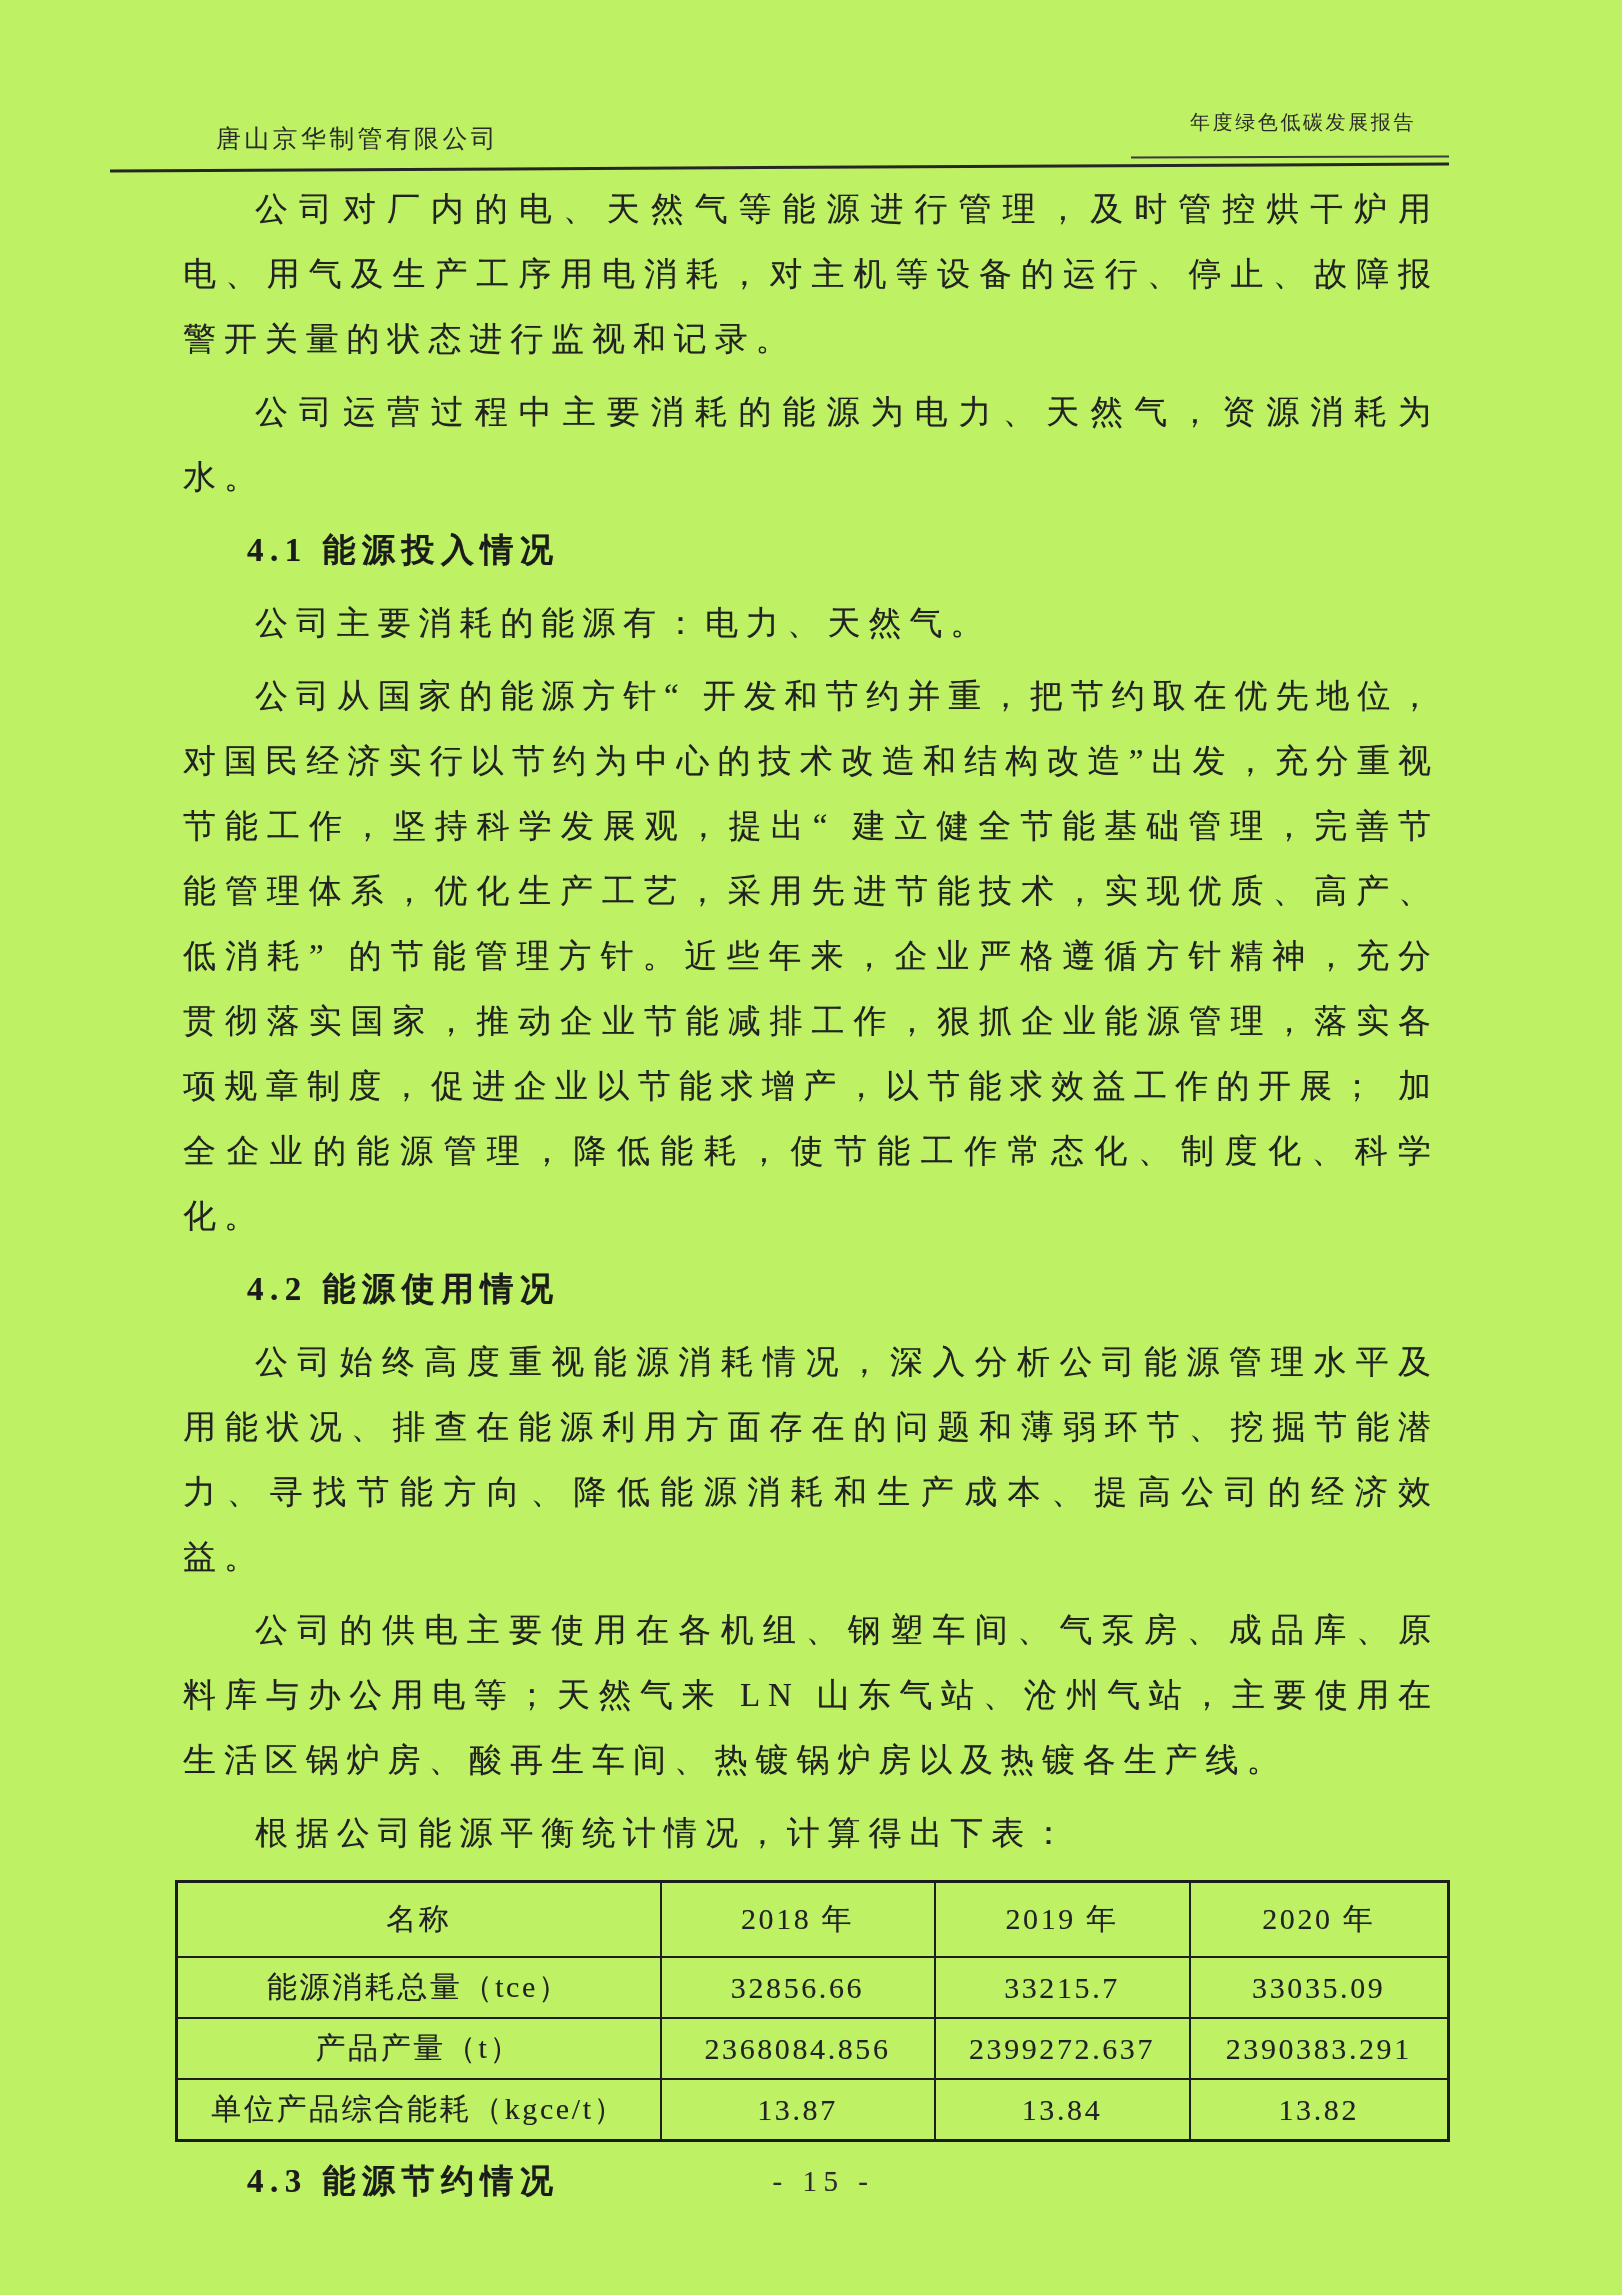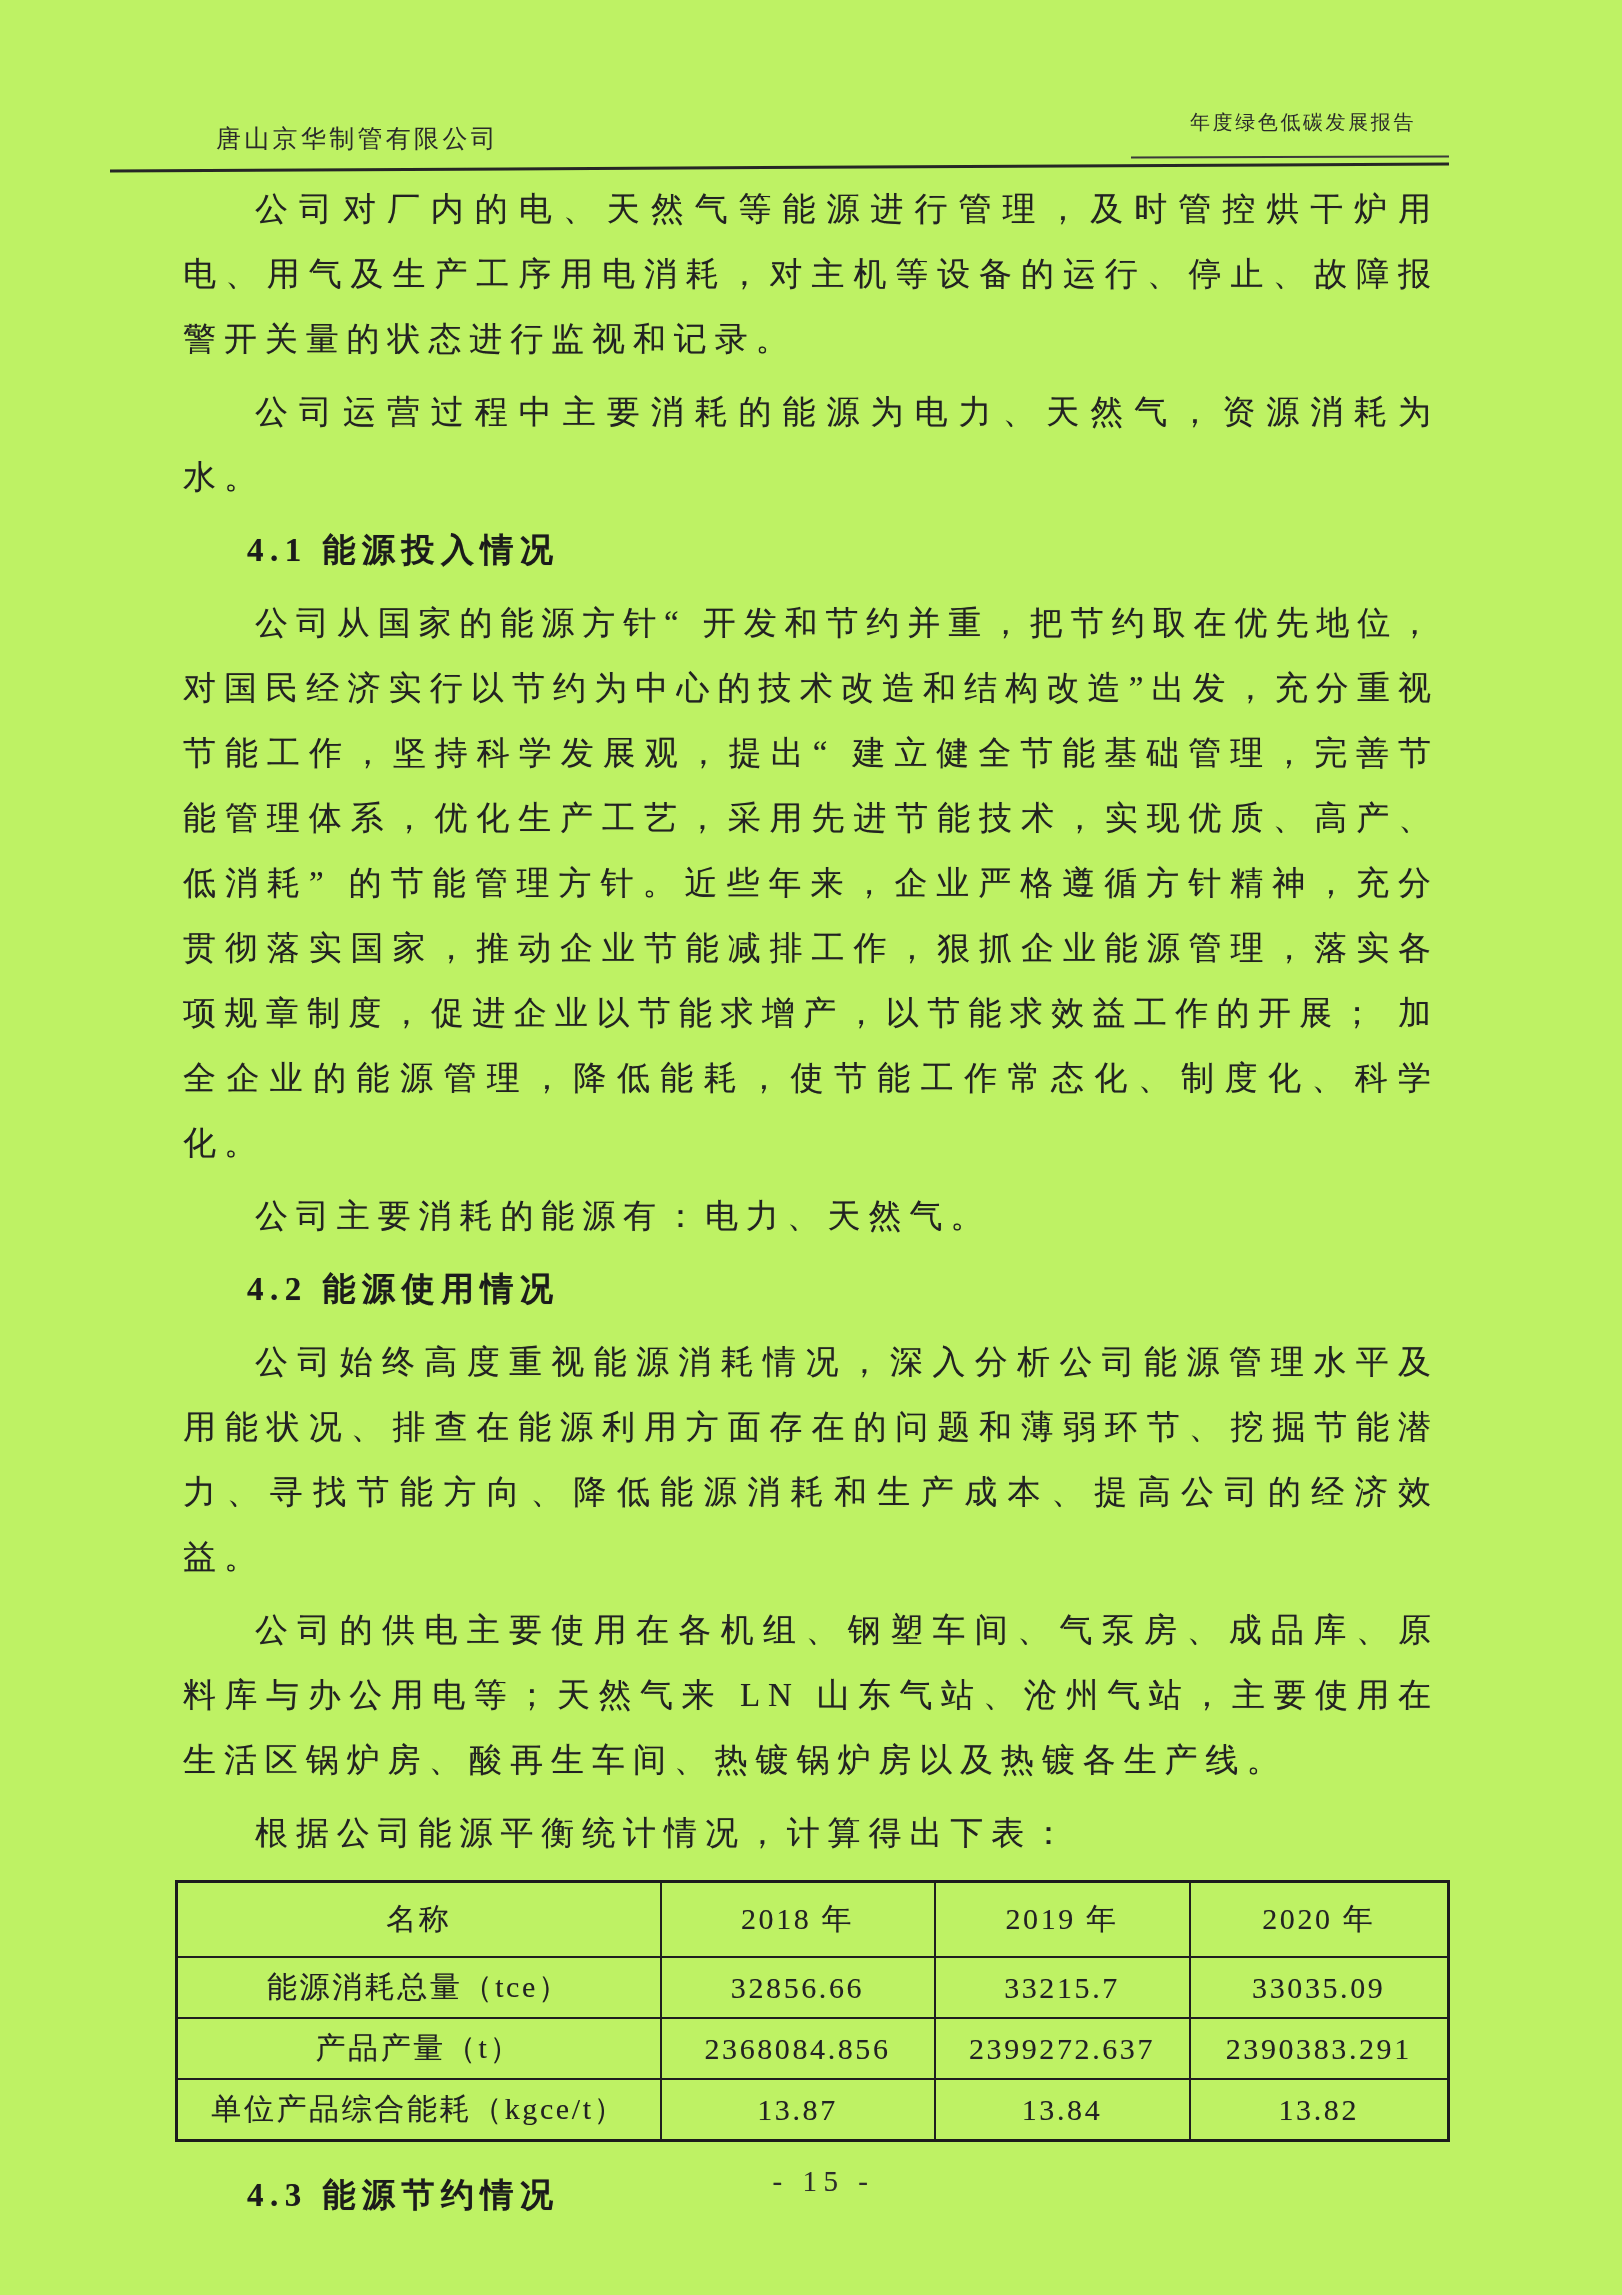--- a/index.html
+++ b/index.html
@@ -76,21 +76,21 @@
     line-height: 65px;
     letter-spacing: 6.5px;
     font-weight: 700;
     padding-left: 72px;
     color: #1b1b1b;
     text-shadow: 0 0 0.7px rgba(20,20,20,0.4);
   }
   
   table.energy-table {
     margin-top: 14.4px;
-    margin-bottom: 21px;
+    margin-bottom: 7px;
     width: 1272px;
     border-collapse: collapse;
     table-layout: fixed;
   }
   table.energy-table th,
   table.energy-table td {
     border: 2px solid #1f1f1f;
     text-align: center;
     vertical-align: middle;
     font-weight: normal;
@@ -131,22 +131,22 @@
   <div class="header-underline-right"></div>
   <div class="header-rule"></div>
 
   <div class="content">
 
     <p>公司对厂内的电、天然气等能源进行管理，及时管控烘干炉用电、用气及生产工序用电消耗，对主机等设备的运行、停止、故障报警开关量的状态进行监视和记录。</p>
     <p>公司运营过程中主要消耗的能源为电力、天然气，资源消耗为水。</p>
 
     <h2>4.1 能源投入情况</h2>
 
+    <p>公司主要消耗的能源有：电力、天然气。</p>
     <p>公司从国家的能源方针“ 开发和节约并重，把节约取在优先地位，对国民经济实行以节约为中心的技术改造和结构改造”出发，充分重视节能工作，坚持科学发展观，提出“ 建立健全节能基础管理，完善节能管理体系，优化生产工艺，采用先进节能技术，实现优质、高产、低消耗” 的节能管理方针。近些年来，企业严格遵循方针精神，充分贯彻落实国家，推动企业节能减排工作，狠抓企业能源管理，落实各项规章制度，促进企业以节能求增产，以节能求效益工作的开展；  加全企业的能源管理，降低能耗，使节能工作常态化、制度化、科学化。</p>
-    <p>公司主要消耗的能源有：电力、天然气。</p>
 
     <h2>4.2 能源使用情况</h2>
 
     <p>公司始终高度重视能源消耗情况，深入分析公司能源管理水平及用能状况、排查在能源利用方面存在的问题和薄弱环节、挖掘节能潜力、寻找节能方向、降低能源消耗和生产成本、提高公司的经济效益。</p>
     <p>公司的供电主要使用在各机组、钢塑车间、气泵房、成品库、原料库与办公用电等；天然气来 LN 山东气站、沧州气站，主要使用在生活区锅炉房、酸再生车间、热镀锅炉房以及热镀各生产线。</p>
     <p>根据公司能源平衡统计情况，计算得出下表：</p>
 
     <table class="energy-table">
       <colgroup>
         <col style="width:484px">

